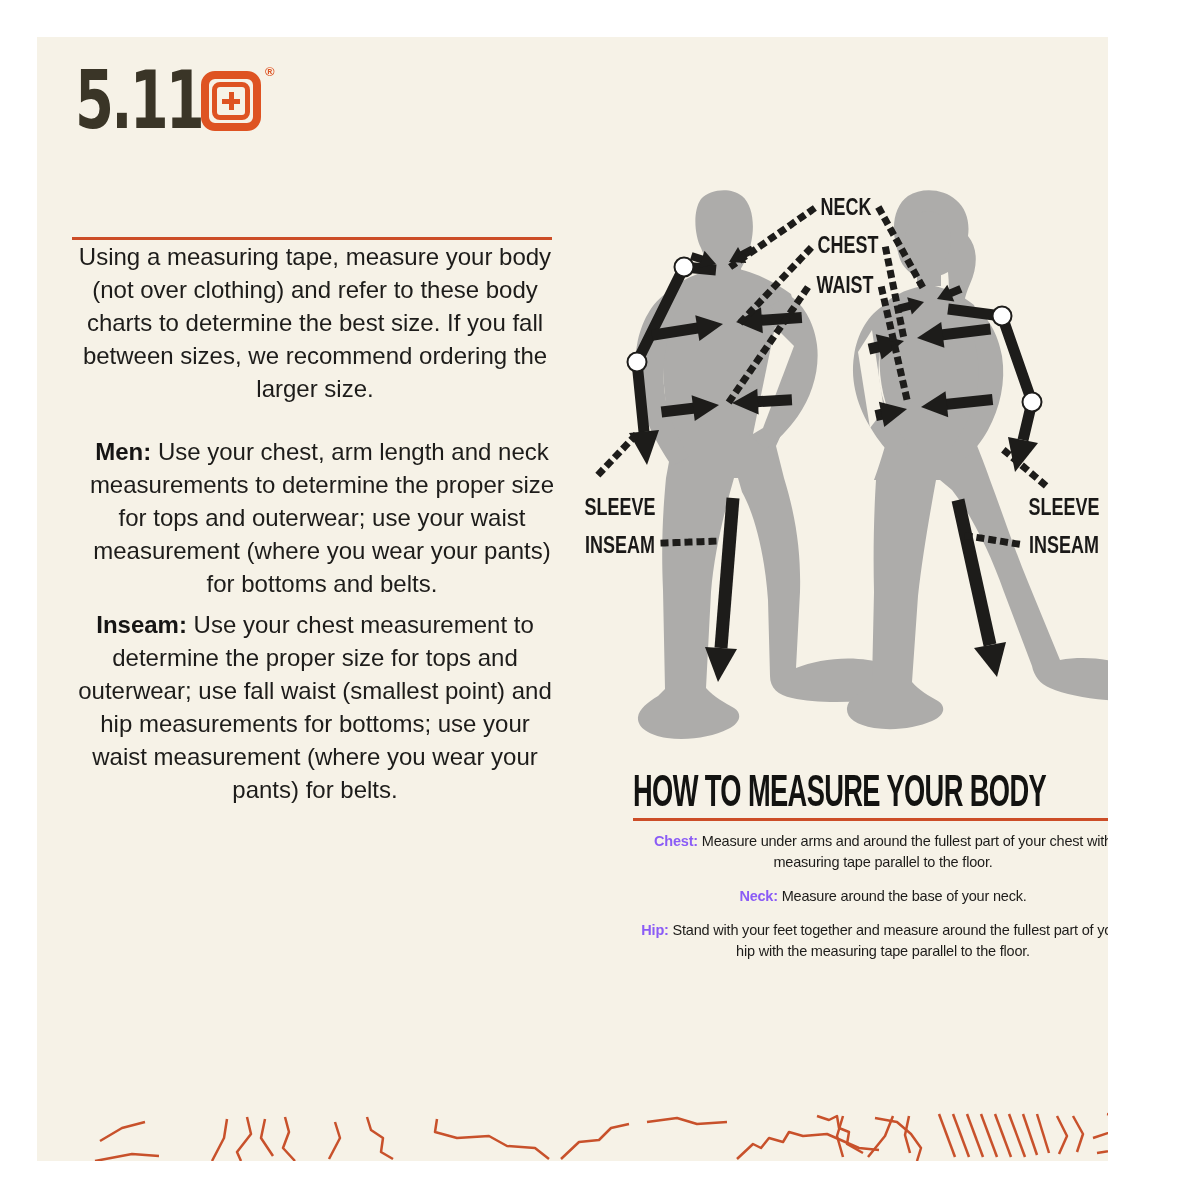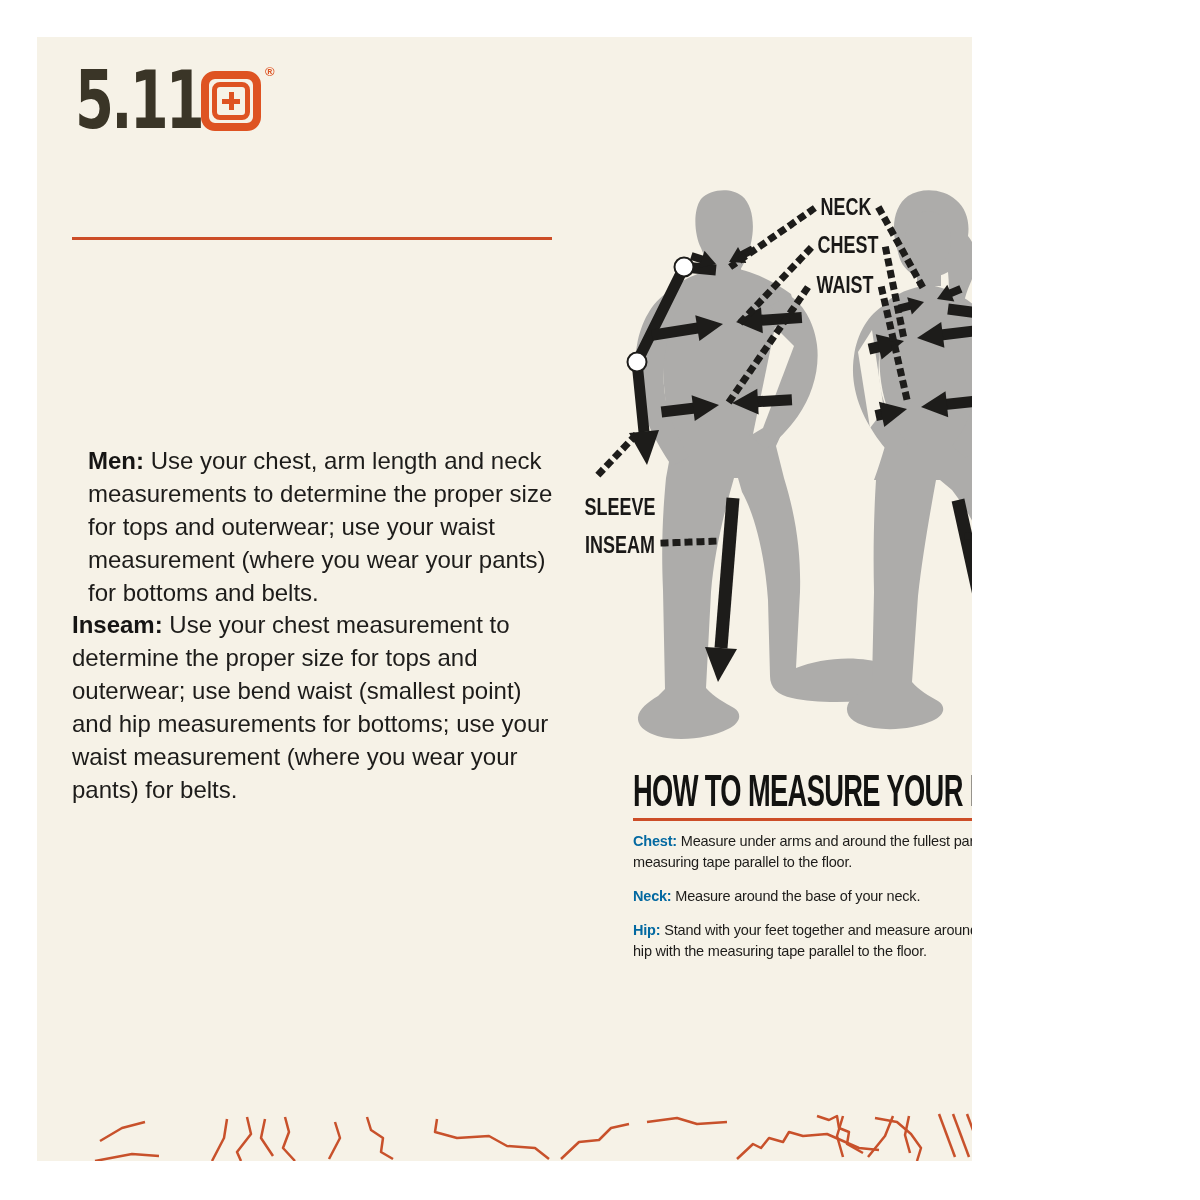--- a/index.html
+++ b/index.html
@@ -1,17 +1,17 @@
 <!DOCTYPE html>
 <html><head>
 <meta charset="utf-8">
 <style>
   html,body{margin:0;padding:0;}
   body{font-family:"Liberation Sans",sans-serif;background:#ffffff;}
-  .canvas{position:relative;width:972px;height:1200px;background:#ffffff;overflow:hidden;}
+  .canvas{position:relative;width:1108px;height:1200px;background:#ffffff;overflow:hidden;text-align:center;}
   .sheet{position:absolute;left:37px;top:37px;width:1124px;height:1124px;background:#f6f2e7;}
   .abs{position:absolute;}
 
   
   .logo-row{position:absolute;left:75px;top:68px;height:70px;}
   .logo-text{font-family:"DejaVu Sans",sans-serif;font-weight:700;font-size:80px;line-height:66px;
              color:#3a3527;letter-spacing:-4px;display:inline-block;transform:scaleX(.70);transform-origin:left top;}
   .logo-box{position:absolute;left:126px;top:3px;width:44px;height:44px;border:8px solid #de5322;border-radius:14px;}
   .logo-box-inner{position:absolute;left:3px;top:3px;width:28px;height:28px;border:5px solid #de5322;border-radius:8px;}
   .plus-h{position:absolute;left:5px;top:12px;width:18px;height:5px;background:#de5322;}
@@ -23,21 +23,21 @@
   .rule{background:#cc4d27;height:3px;}
 
   .bodytext{font-size:24px;line-height:33px;color:#1d1c1a;}
   .bodytext b{font-weight:700;color:#161514;}
 
   .h2{font-weight:700;font-size:44px;line-height:42px;color:#131311;letter-spacing:-1px;
       display:inline-block;transform:scaleX(.62);transform-origin:left top;white-space:nowrap;}
 
   .m-item{margin:0 0 13px 0;}
   .m-text{margin:0;font-size:14.5px;line-height:21px;color:#1d1c1a;letter-spacing:-.2px;}
-  .m-text b{font-weight:700;color:#0369a1;}
+  .m-text b{font-weight:700;color:#8b5cf6;}
 
   .fig-label{position:absolute;font-weight:700;font-size:23px;color:#1a1918;letter-spacing:0px;
              transform:translateX(-50%) scaleX(.78);white-space:nowrap;}
 </style>
 </head>
 <body>
 
 <div class="canvas">
   <div class="sheet"></div>
 
@@ -47,24 +47,25 @@
       <div class="logo-box-inner">
         <div class="plus-h"></div>
         <div class="plus-v"></div>
       </div>
     </div>
     <span class="reg">®</span>
   </div>
 
   <div class="abs rule" style="left:72px;top:237px;width:480px;"></div>
 
-
-  <p class="abs bodytext" style="left:72px;top:428px;width:486px;margin:16px;"><b>Men:</b><span> Use your chest, arm length and neck measurements to determine the proper size for tops and outerwear; use your waist measurement (where you wear your pants) for bottoms and belts.</span></p>
-
-  <p class="abs bodytext" style="left:72px;top:608px;width:486px;margin:0;"><b>Inseam:</b><span> Use your chest measurement to determine the proper size for tops and outerwear; use bend waist (smallest point) and hip measurements for bottoms; use your waist measurement (where you wear your pants) for belts.</span></p>
+  <p class="abs bodytext" style="left:72px;top:240px;width:486px;margin:0;">Using a measuring tape, measure your body (not over clothing) and refer to these body charts to determine the best size. If you fall between sizes, we recommend ordering the larger size.</p>
+
+  <p class="abs bodytext" style="left:72px;top:428px;width:486px;margin:7px;"><b>Men:</b><span> Use your chest, arm length and neck measurements to determine the proper size for tops and outerwear; use your waist measurement (where you wear your pants) for bottoms and belts.</span></p>
+
+  <p class="abs bodytext" style="left:72px;top:608px;width:486px;margin:0;"><b>Inseam:</b><span> Use your chest measurement to determine the proper size for tops and outerwear; use fall waist (smallest point) and hip measurements for bottoms; use your waist measurement (where you wear your pants) for belts.</span></p>
 
   <svg class="abs" style="left:540px;top:175px;" width="600" height="590" viewBox="540 175 600 590">
     <g fill="#adacaa">
       <path d="M 701 248 C 694 234 693 210 701 199 C 710 189 731 187 742 196 C 753 205 755 226 751 243 C 748 256 744 264 740 270 L 712 270 C 708 264 704 256 701 248 Z"></path>
       <rect x="711" y="250" width="30" height="28"></rect>
       <path d="M 666 292 C 686 276 710 268 727 267 C 748 269 772 280 791 294 C 801 326 800 360 794 390 C 789 417 781 436 776 446 L 784 478 L 666 478 L 673 440 C 662 400 660 345 666 292 Z"></path>
       <path d="M 789 295 C 806 306 815 327 817 345 C 820 370 812 396 798 416 C 789 429 777 441 766 449 L 749 435 C 760 424 772 410 780 394 C 789 375 791 352 786 334 C 783 323 777 313 770 306 Z"></path>
       <path d="M 668 292 C 652 302 641 322 637 345 C 632 372 638 402 650 428 C 656 441 664 455 672 466 L 689 457 C 681 443 673 427 668 410 C 662 388 662 360 668 338 C 671 325 675 312 681 303 Z"></path>
       <path d="M 666 478 L 734 478 C 722 520 714 556 711 592 L 706 688 C 714 697 725 703 734 708 C 743 714 740 723 728 729 C 712 737 688 741 667 738 C 648 735 637 727 638 717 C 639 709 648 702 658 696 L 665 689 L 663 590 C 661 545 663 510 666 478 Z"></path>
       <path d="M 738 478 L 784 478 C 797 520 801 556 800 592 L 796 668 C 816 660 844 656 868 660 C 888 663 899 671 898 682 C 897 693 884 699 862 701 C 836 703 810 702 792 698 C 778 695 770 688 770 676 L 768 600 C 765 556 755 515 742 492 Z"></path>

